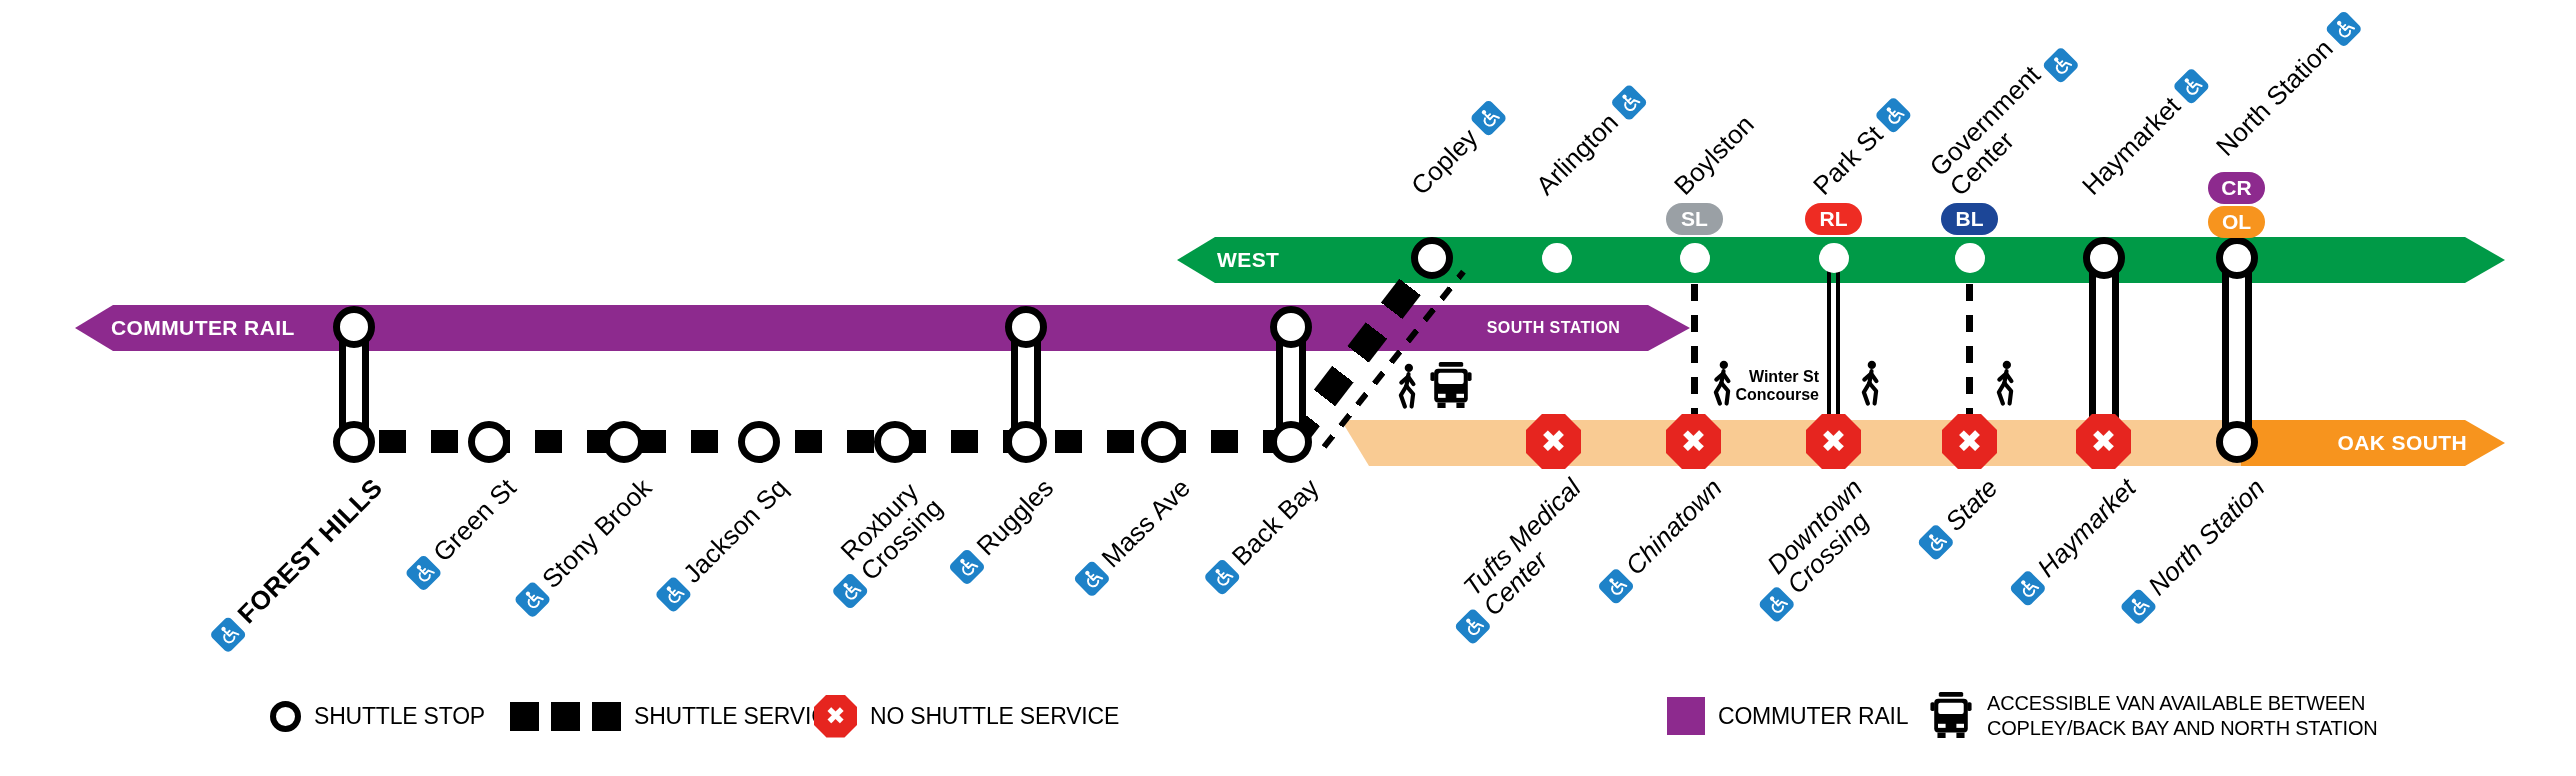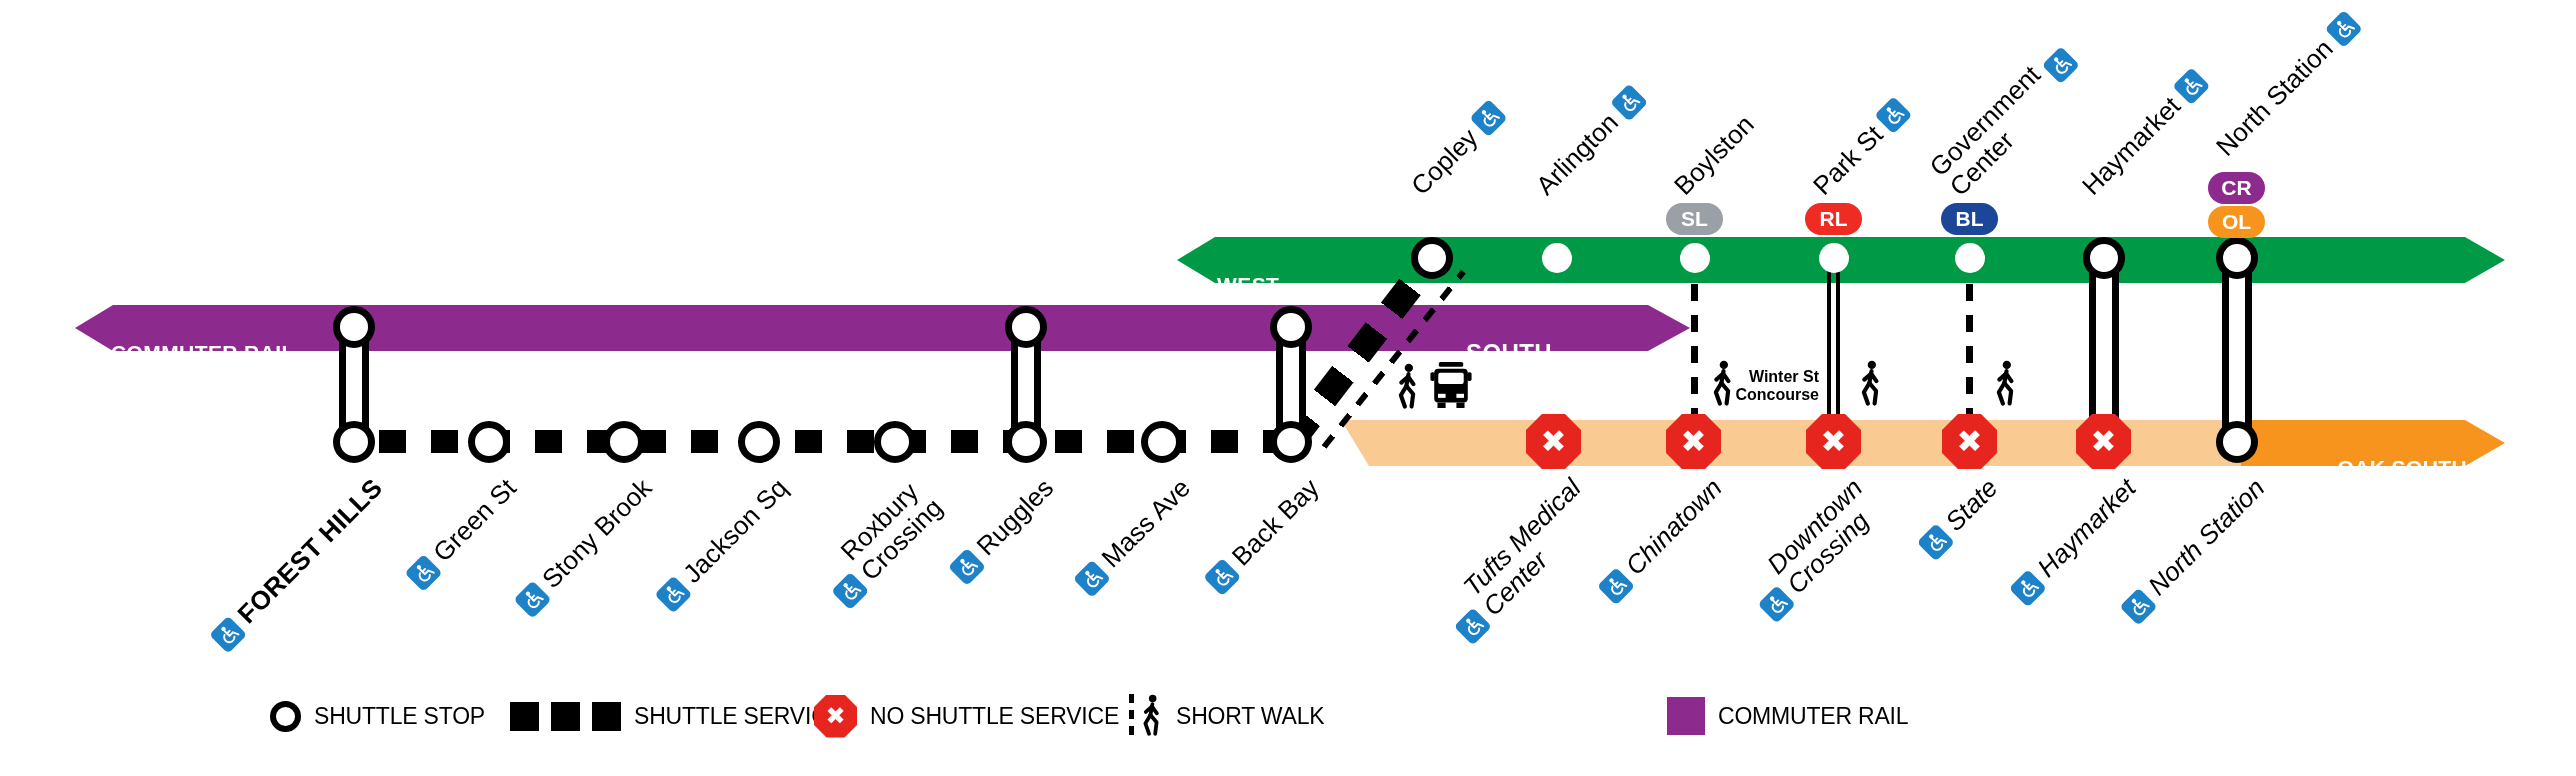--- a/index.html
+++ b/index.html
@@ -1,21 +1,21 @@
 <!DOCTYPE html>
 <html><head>
 <meta charset="utf-8">
 <style>
   html,body{margin:0;padding:0;background:#fff;}
   #stage{position:relative;width:2576px;height:777px;background:#fff;overflow:hidden;
          font-family:"Liberation Sans","DejaVu Sans",sans-serif;}
 
   
   .band{position:absolute;height:46px;}
-  .band-text{position:absolute;color:#fff;font-weight:bold;font-size:21px;letter-spacing:0.4px;margin-top:25px;}
+  .band-text{position:absolute;color:#fff;font-weight:bold;font-size:21px;letter-spacing:0.4px;}
   .lh-band{line-height:46px;}
   .two-line{white-space:pre-line;line-height:22px;text-align:right;}
 
   
   .hdash{position:absolute;height:23px;
          background:repeating-linear-gradient(90deg,#000 0 27px,transparent 27px 52px);}
   .diag{position:absolute;height:27px;transform-origin:0 50%;
         background:repeating-linear-gradient(90deg,#000 0 30px,transparent 30px 55px);}
   .thindash{position:absolute;height:6px;transform-origin:0 50%;
         background:repeating-linear-gradient(90deg,#000 0 14px,transparent 14px 27px);}
@@ -69,21 +69,21 @@
 </head>
 <body>
 
 <div id="stage">
 
   <div class="band" style="left: 1177px; top: 237px; width: 1328px; clip-path: polygon(0px 50%, 38px 0px, calc(100% - 40px) 0px, 100% 50%, calc(100% - 40px) 100%, 38px 100%); background: rgb(0, 154, 71);"></div>
   <div class="band-text lh-band" style="left:1217px;top:237px;">WEST</div>
 
   <div class="band" style="left: 75px; top: 305px; width: 1615px; clip-path: polygon(0px 50%, 38px 0px, calc(100% - 42px) 0px, 100% 50%, calc(100% - 42px) 100%, 38px 100%); background: rgb(141, 42, 142);"></div>
   <div class="band-text lh-band" style="left:111px;top:305px;">COMMUTER RAIL</div>
-  <div class="band-text lh-band" style="left:1466px;top:305px;width:175px;text-align:left;font-size:24px;">SOUTH STATION</div>
+  <div class="band-text lh-band" style="left:1466px;top:305px;width:175px;text-align:center;font-size:16px;">SOUTH STATION</div>
 
   <div class="band" style="left: 1341px; top: 420px; width: 901px; clip-path: polygon(0px 0px, 100% 0px, 100% 100%, 28px 100%); background: rgb(249, 203, 147);"></div>
   <div class="band" style="left: 2241px; top: 420px; width: 264px; clip-path: polygon(0px 0px, calc(100% - 40px) 0px, 100% 50%, calc(100% - 40px) 100%, 0px 100%); background: rgb(247, 148, 30);"></div>
   <div class="band-text lh-band" style="left:2308px;top:420px;width:159px;text-align:right;">OAK SOUTH</div>
 
   <div class="hdash" style="left:379px;top:430px;width:913px;"></div>
 
   <div class="diag" style="left:1291px;top:428px;width:236px;transform:rotate(-52.4deg);"></div>
 
   <div class="thindash" style="left:1324px;top:444px;width:224px;transform:rotate(-51.5deg);"></div>
@@ -102,39 +102,38 @@
   <div class="lgi" style="left:510px">
     <span class="sq30"></span>
     <span class="sq30" style="margin-left:-1px"></span>
     <span class="sq30" style="margin-left:-1px"></span>
     <span class="lgt">SHUTTLE SERVICE</span>
   </div>
   <div class="lgi" style="left:814px">
     <span class="lg-oct" style="background: rgb(230, 37, 31);">✖</span>
     <span class="lgt">NO SHUTTLE SERVICE</span>
   </div>
-  <div class="lgi" style="left:1129px">
-    <span class="lg-walk">
-        <span class="vd"></span>
-        <span class="walkslot" style="position:absolute;left:8px;top:1px;"><svg viewBox="0 0 20 30" width="28" height="42">
-            <circle cx="11.2" cy="3.2" r="2.7" fill="#000"></circle>
-            <g fill="none" stroke="#000" stroke-width="2.7" stroke-linecap="round" stroke-linejoin="round">
-              <path d="M11 7.2 L9.6 15"></path>
-              <path d="M10.6 9 L6.3 12.8"></path>
-              <path d="M10.8 9 L14.2 13.8"></path>
-              <path d="M9.6 15 L14 20.2 L13 28.4"></path>
-              <path d="M9.6 15 L6 21 L8.6 28.4"></path>
-            </g>
-          </svg></span>
-      </span>
-    <span class="lgt">SHORT WALK</span>
-  </div>
   <div class="lgi" style="left:1667px">
     <span class="sqc" style="background:#8D2A8E;"></span>
     <span class="lgt">COMMUTER RAIL</span>
+  </div>
+  <div class="lgi" style="left:1928px">
+    <span class="vanslot" style="width:46px;height:52px;flex:0 0 auto;"><svg viewBox="0 0 34 36" width="46" height="50">
+          <rect x="8" y="1" width="18" height="3.6" rx="1.2" fill="#000"></rect>
+          <rect x="4.6" y="6" width="24.8" height="25" rx="3" fill="#000"></rect>
+          <rect x="1.8" y="8.5" width="3.2" height="6.5" rx="1.2" fill="#000"></rect>
+          <rect x="29" y="8.5" width="3.2" height="6.5" rx="1.2" fill="#000"></rect>
+          <rect x="7.6" y="9" width="18.8" height="8.2" rx="1.4" fill="#fff"></rect>
+          <rect x="7.4" y="24.5" width="5.6" height="3" fill="#fff"></rect>
+          <rect x="21" y="24.5" width="5.6" height="3" fill="#fff"></rect>
+          <rect x="7" y="31" width="6" height="4" fill="#000"></rect>
+          <rect x="21" y="31" width="6" height="4" fill="#000"></rect>
+        </svg></span>
+    <span class="lg-two">ACCESSIBLE VAN AVAILABLE BETWEEN
+COPLEY/BACK BAY AND NORTH STATION</span>
   </div>
 <div class="capsule" style="left: 2089px; top: 243px; height: 214px;"></div>
     <div class="capsule" style="left: 2222px; top: 243px; height: 214px;"></div>
     <div class="capsule" style="left: 339px; top: 312px; height: 145px;"></div>
     <div class="capsule" style="left: 1011px; top: 312px; height: 145px;"></div>
     <div class="capsule" style="left: 1276px; top: 312px; height: 145px;"></div>
     <div class="circle-ring" style="left: 1411px; top: 237px;"></div>
     <div class="circle-plain" style="left: 1542px; top: 243px;"></div>
     <div class="circle-plain" style="left: 1680px; top: 243px;"></div>
     <div class="circle-plain" style="left: 1819px; top: 243px;"></div>

